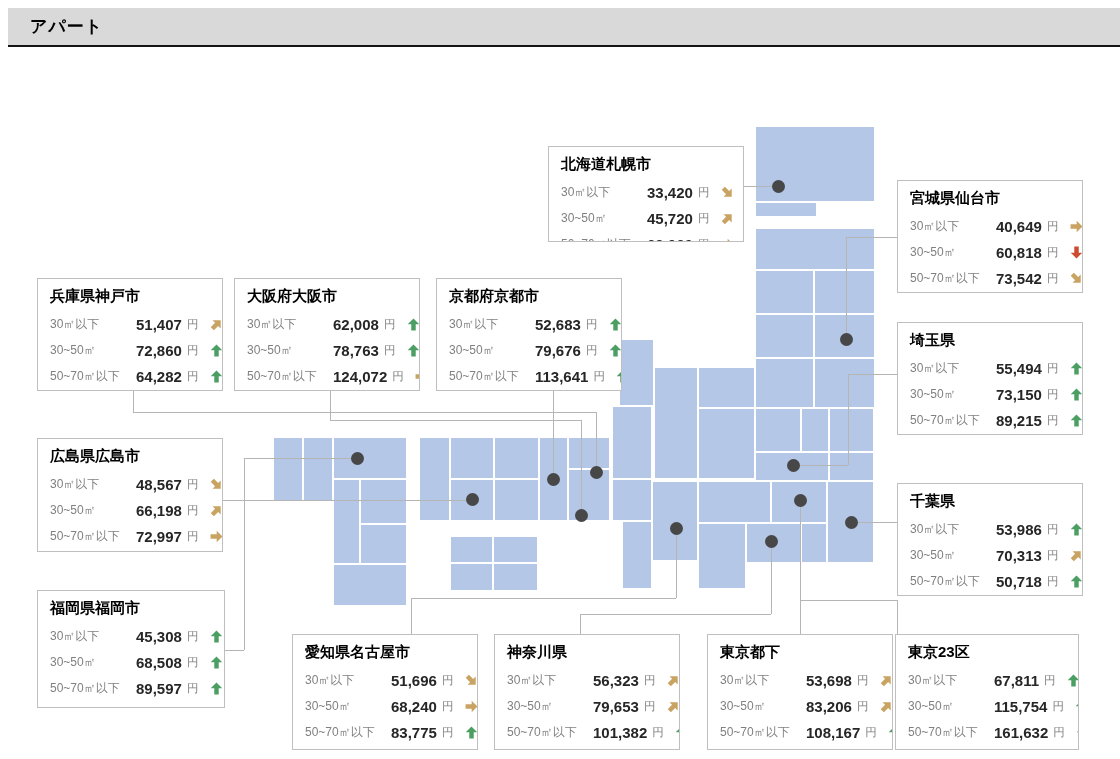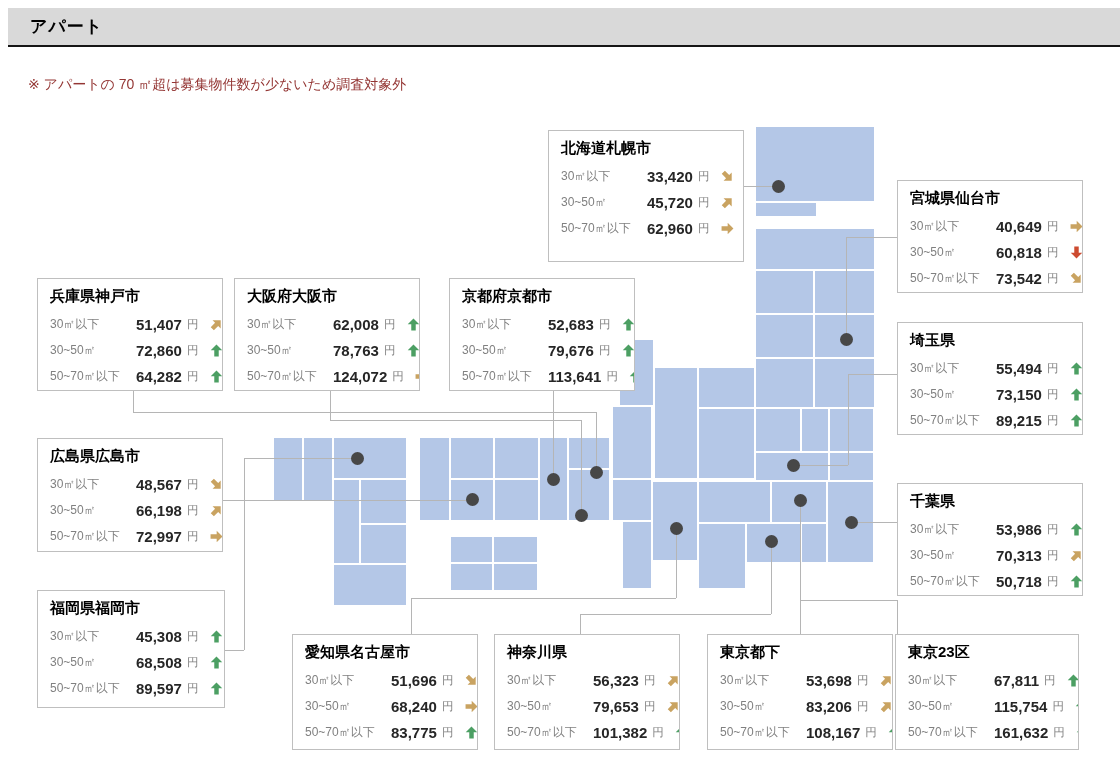--- a/index.html
+++ b/index.html
@@ -26,21 +26,20 @@
   .t-down-right{transform:rotate(135deg);}
   .t-down{transform:rotate(180deg);}
 </style>
 </head>
 <body>
 
 <div class="page">
   <div class="header-bar">
     <span class="page-title">アパート</span>
   </div>
-  <div class="note">※ アパートの 70 ㎡超は募集物件数が少ないため調査対象外</div>
   <div id="map">
       <div class="cline" style="left: 744px; top: 186px; width: 34px; height: 1px; background: rgb(181, 181, 181);"></div>
       <div class="cline" style="left: 846px; top: 237px; width: 51px; height: 1px; background: rgb(181, 181, 181);"></div>
       <div class="cline" style="left: 846px; top: 237px; width: 1px; height: 102px; background: rgb(181, 181, 181);"></div>
       <div class="cline" style="left: 793px; top: 465px; width: 55px; height: 1px; background: rgb(181, 181, 181);"></div>
       <div class="cline" style="left: 848px; top: 374px; width: 1px; height: 91px; background: rgb(181, 181, 181);"></div>
       <div class="cline" style="left: 848px; top: 374px; width: 49px; height: 1px; background: rgb(181, 181, 181);"></div>
       <div class="cline" style="left: 851px; top: 522px; width: 46px; height: 1px; background: rgb(181, 181, 181);"></div>
       <div class="cline" style="left: 133px; top: 391px; width: 1px; height: 21px; background: rgb(181, 181, 181);"></div>
       <div class="cline" style="left: 133px; top: 412px; width: 463px; height: 1px; background: rgb(181, 181, 181);"></div>
@@ -116,21 +115,21 @@
       <div class="dot" style="left: 589.5px; top: 465.5px; background: rgb(71, 71, 71);"></div>
       <div class="dot" style="left: 574.5px; top: 508.5px; background: rgb(71, 71, 71);"></div>
       <div class="dot" style="left: 546.5px; top: 472.5px; background: rgb(71, 71, 71);"></div>
       <div class="dot" style="left: 465.5px; top: 492.5px; background: rgb(71, 71, 71);"></div>
       <div class="dot" style="left: 350.5px; top: 451.5px; background: rgb(71, 71, 71);"></div>
       <div class="dot" style="left: 669.5px; top: 521.5px; background: rgb(71, 71, 71);"></div>
       <div class="dot" style="left: 764.5px; top: 534.5px; background: rgb(71, 71, 71);"></div>
       <div class="dot" style="left: 793.5px; top: 493.5px; background: rgb(71, 71, 71);"></div>
     </div>
   <div id="cards">
-      <div class="card" style="left: 548px; top: 130px; width: 196px; height: 132px;">
+      <div class="card" style="left: 548px; top: 146px; width: 196px; height: 96px;">
     <div class="card-title">北海道札幌市</div>
     <div class="rows">
           <div class="row">
             <span class="lbl">30㎡以下</span>
             <span class="val">33,420</span>
             <span class="unit">円</span>
             <svg class="arr t-down-right" width="13" height="13" viewBox="0 0 14 14" style="color:#c9a361">
               <path fill="currentColor" d="M7 0.6 L13.2 6.8 L9.4 6.8 L9.4 13.4 L4.6 13.4 L4.6 6.8 L0.8 6.8 Z"></path>
             </svg>
           </div>
@@ -290,21 +289,21 @@
           <div class="row">
             <span class="lbl">50~70㎡以下</span>
             <span class="val">124,072</span>
             <span class="unit">円</span>
             <svg class="arr t-right" width="13" height="13" viewBox="0 0 14 14" style="color:#c9a361">
               <path fill="currentColor" d="M7 0.6 L13.2 6.8 L9.4 6.8 L9.4 13.4 L4.6 13.4 L4.6 6.8 L0.8 6.8 Z"></path>
             </svg>
           </div>
         </div>
   </div>
-      <div class="card" style="left: 449px; top: 278px; width: 186px; height: 113px;">
+      <div class="card" style="left: 436px; top: 278px; width: 186px; height: 113px;">
     <div class="card-title">京都府京都市</div>
     <div class="rows">
           <div class="row">
             <span class="lbl">30㎡以下</span>
             <span class="val">52,683</span>
             <span class="unit">円</span>
             <svg class="arr t-up" width="13" height="13" viewBox="0 0 14 14" style="color:#4c9f63">
               <path fill="currentColor" d="M7 0.6 L13.2 6.8 L9.4 6.8 L9.4 13.4 L4.6 13.4 L4.6 6.8 L0.8 6.8 Z"></path>
             </svg>
           </div>

